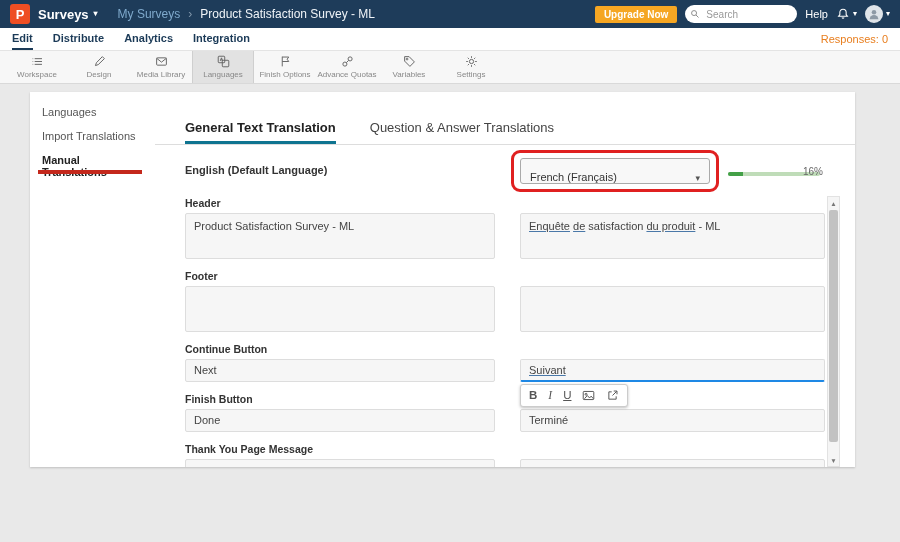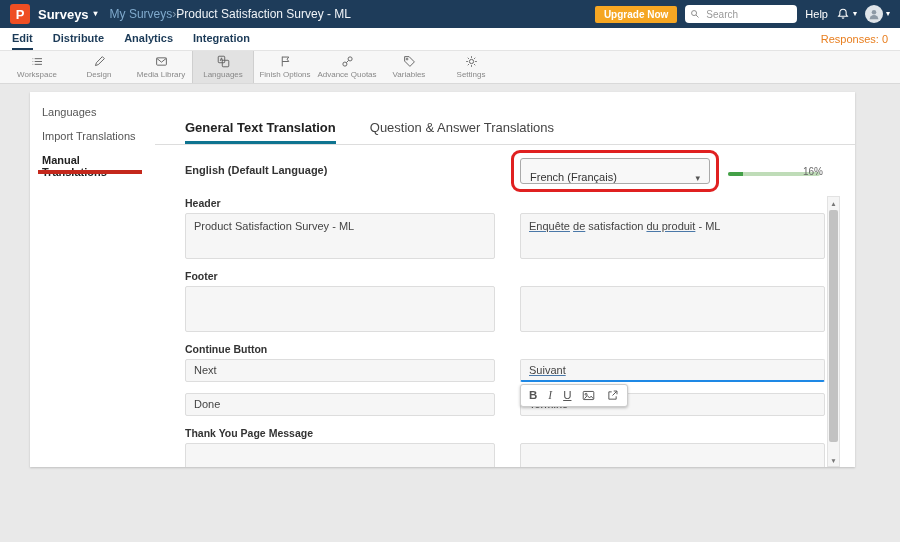--- a/index.html
+++ b/index.html
@@ -7,28 +7,28 @@
   body { font-family:"Liberation Sans", sans-serif; background:#e9e9e9; }
   .screen { position:relative; width:900px; height:542px; overflow:hidden; background:#e9e9e9; }
 
   
   .topbar { position:absolute; top:0; left:0; right:0; height:28px; background:#1e3c5a;
             display:flex; align-items:center; padding:0 10px; gap:8px; }
   .logo { width:20px; height:20px; background:#ee4e23; border-radius:3px; color:#fff;
           font-weight:bold; font-size:13px; display:flex; align-items:center; justify-content:center; cursor:pointer; }
   .brand { color:#fff; font-size:13px; font-weight:bold; display:flex; align-items:center; gap:5px; cursor:pointer; }
   .caret { font-size:8px; color:#fff; line-height:1; }
-  .crumbs { display:flex; align-items:center; margin-left:4px; }
+  .crumbs { display:flex; align-items:center; gap:8px; margin-left:12px; }
   .crumb-parent { color:#7fa9cc; font-size:12px; cursor:pointer; }
   .crumb-sep { color:#8097ab; font-size:12px; }
   .crumb-current { color:#f0f4f8; font-size:12px; }
   .top-spacer { flex:1; }
   .upgrade-btn { background:#f5a623; color:#fff; font-size:10px; font-weight:bold; border:none;
                  border-radius:2px; height:17px; padding:0 9px; cursor:pointer; font-family:inherit; }
-  .search-box { background:#fff; border-radius:4px; height:18px; width:112px; display:flex;
+  .search-box { background:#fff; border-radius:9px; height:18px; width:112px; display:flex;
                 align-items:center; padding:0 5px; gap:4px; }
   .search-box svg { width:10px; height:10px; stroke:#888; fill:none; stroke-width:1.5; flex:none; }
   .search-box input { border:none; outline:none; font-size:10px; width:100%; color:#333; font-family:inherit; background:transparent; }
   .search-box input::placeholder { color:#999; }
   .help { color:#fff; font-size:11px; cursor:pointer; }
   .icon-menu { display:flex; align-items:center; gap:3px; cursor:pointer; }
   .icon-menu svg.bell { width:14px; height:14px; stroke:#fff; fill:none; stroke-width:1.2; }
   .avatar { width:18px; height:18px; border-radius:50%; background:#dfe4e9; overflow:hidden;
             display:flex; align-items:center; justify-content:center; }
   .avatar svg { width:14px; height:14px; }
@@ -314,20 +314,21 @@
               </button>
               <button class="fmt-icon">
                 <svg viewBox="0 0 16 16">
                     <path d="M7 3.5H3.5v9h9V9M9.5 2.5h4v4M13.2 2.8L8 8"></path>
                   </svg>
               </button>
             </div>
           </div>
 
           <div class="frow">
+            <div class="frow-label">Finish Button</div>
             <div class="boxes">
               <div class="src-col">
                   <div class="ibox">Done</div>
                 </div>
               <div class="tgt-col">
                   <div class="ibox">Terminé</div>
                 </div>
             </div>
           </div>
 

